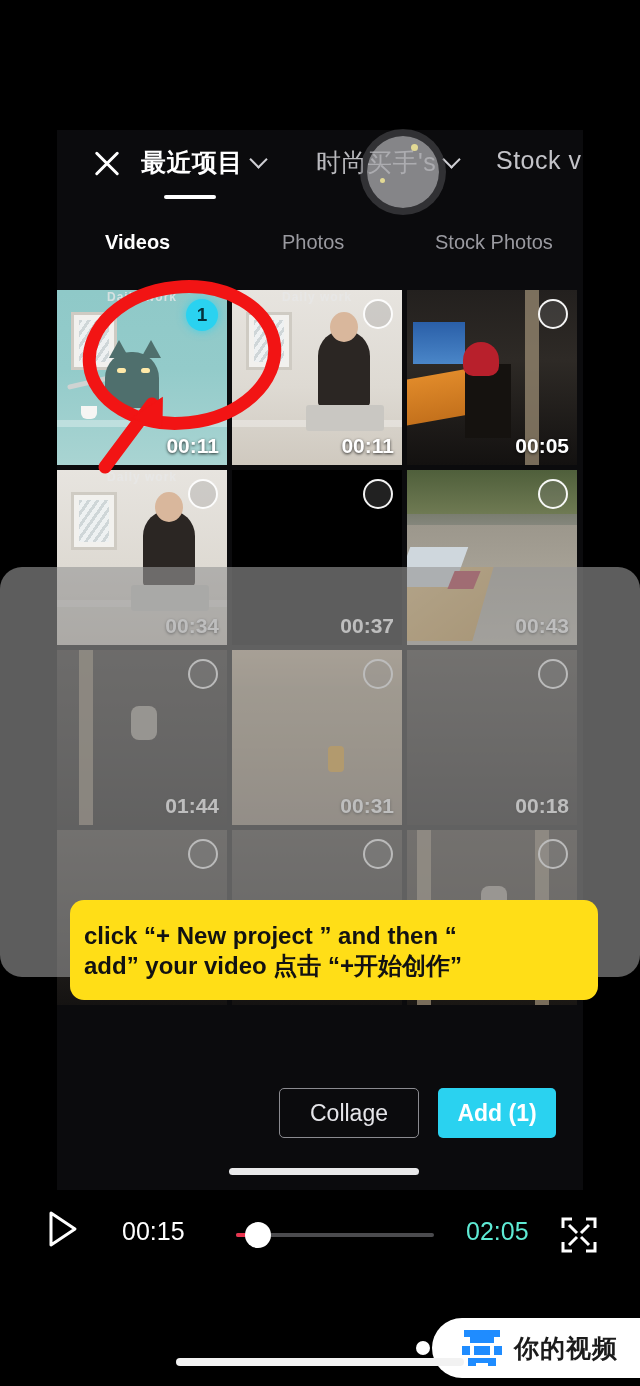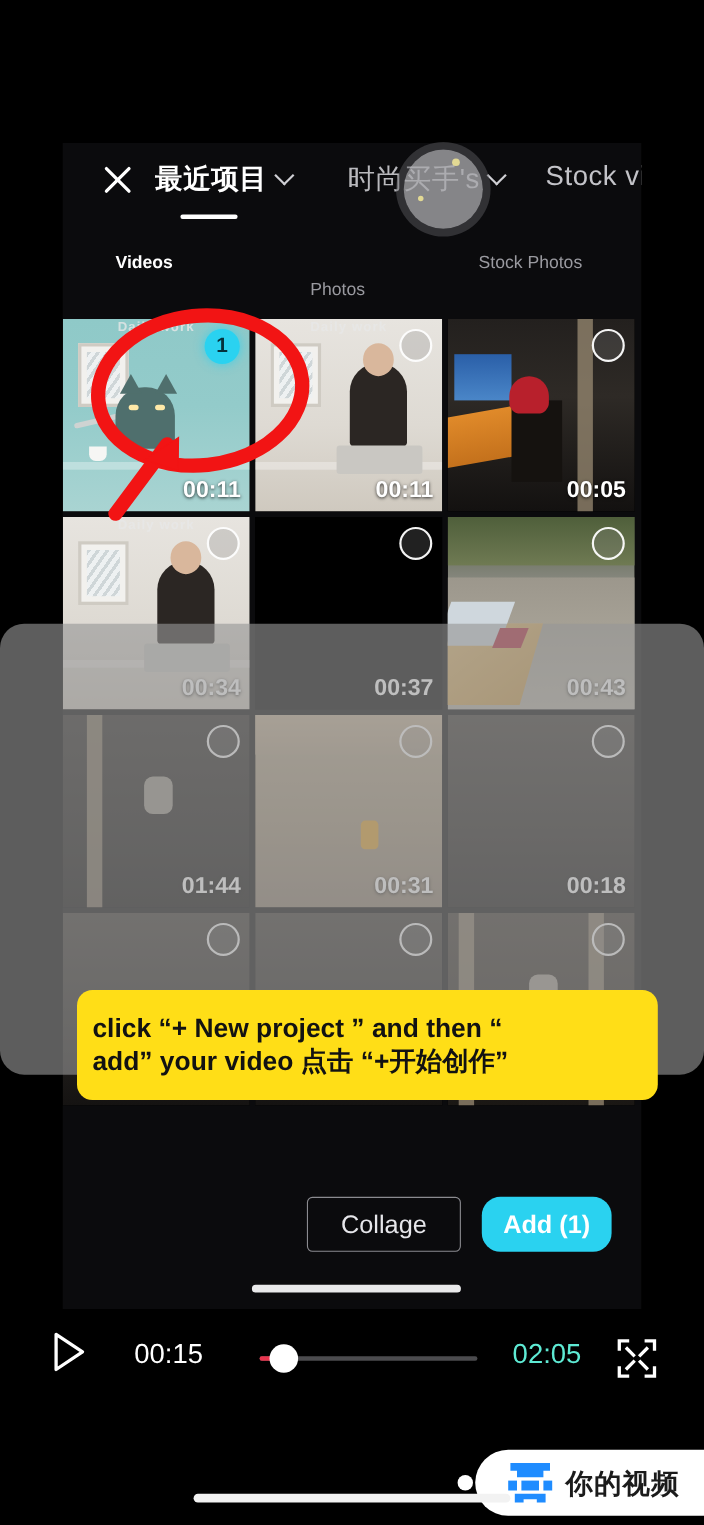--- a/index.html
+++ b/index.html
@@ -60,25 +60,25 @@
   }
   .touch-blob .sp{
     position:absolute; width:7px; height:7px; border-radius:50%;
     background:rgba(236,226,150,.9);
   }
   .touch-blob .sp1{ left:44px; top:8px; }
   .touch-blob .sp2{ left:13px; top:42px; width:5px; height:5px; }
 
   
   .tabs{ position:absolute; left:0; top:95px; width:100%; height:62px; }
-  .tab{ position:absolute; top:6px; font-size:16px; cursor:pointer; white-space:nowrap; }
+  .tab{ position:absolute; top:6px; font-size:20px; cursor:pointer; white-space:nowrap; }
   .tab.on{ color:#fff; font-weight:700; }
   .tab.off{ color:#9a9aa0; font-weight:400; }
   #tabVideos{ left:48px; }
-  #tabPhotos{ left:225px;margin-top:24px; }
+  #tabPhotos{ left:225px; }
   #tabLive{ left:378px; }
 
   
   .grid{
     position:absolute; left:0; top:160px; width:526px;
     display:grid; grid-template-columns:repeat(3,170px);
     column-gap:5px; row-gap:5px;
   }
   .cell{ position:relative; width:170px; height:175px; overflow:hidden; background:#000; }
   .thumb{ position:absolute; inset:0; }
@@ -183,21 +183,21 @@
   
   .actionbar{ position:absolute; left:0; top:936px; width:526px; height:124px; }
   .btn-collage{
     position:absolute; left:222px; top:22px; width:140px; height:50px;
     border:1.6px solid #8b8b90; border-radius:5px; background:transparent;
     color:#e6e6ea; font-size:23px; display:flex; align-items:center;
     justify-content:center; cursor:pointer;
   }
   .btn-add{
     position:absolute; left:381px; top:22px; width:118px; height:50px;
-    border-radius:17px; background:#2ad2f0; color:#fff; font-size:23px;
+    border-radius:5px; background:#2ad2f0; color:#fff; font-size:23px;
     font-weight:700; display:flex; align-items:center; justify-content:center;
     cursor:pointer;
   }
   .home-indicator{
     position:absolute; left:172px; top:102px; width:190px; height:7px;
     background:#e9e9ea; border-radius:4px; cursor:pointer;
   }
 
   
   .player{ position:absolute; left:0; top:1190px; width:640px; height:84px; }

